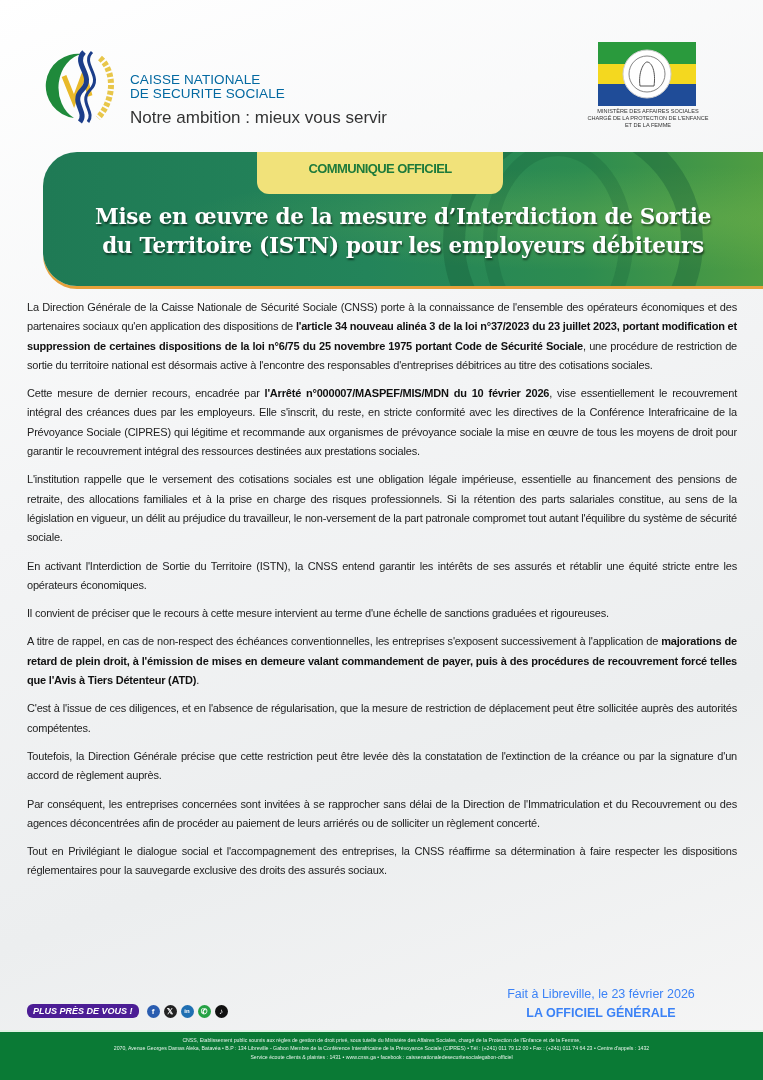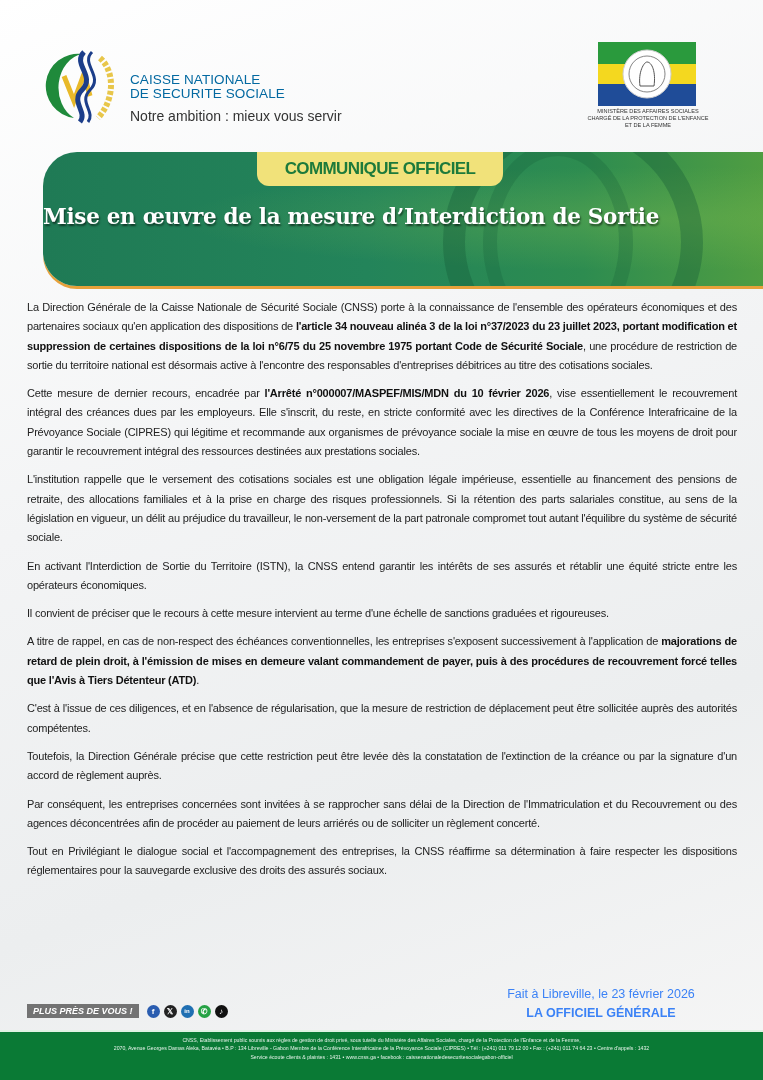--- a/index.html
+++ b/index.html
@@ -7,58 +7,58 @@
   body {
     position: relative;
     background: linear-gradient(160deg, #ffffff 0%, #f3f4f5 40%, #eceeef 70%, #f6f6f6 100%);
     font-family: "Liberation Sans", sans-serif;
     color: #1f1f1f;
   }
   
   .logo { position: absolute; left: 44px; top: 46px; width: 80px; height: 80px; }
   .org-name { position: absolute; left: 130px; top: 73px; font-size: 13.5px; line-height: 14px; color: #0369a1; letter-spacing: 0.1px; }
   .org-name div { white-space: nowrap; }
-  .tagline { position: absolute; left: 130px; top: 108px; font-size: 14px; color: #333; white-space: nowrap; }
+  .tagline { position: absolute; left: 130px; top: 108px; font-size: 17px; color: #333; white-space: nowrap; }
   .flag { position: absolute; left: 598px; top: 42px; width: 98px; height: 64px; }
   .ministry { position: absolute; left: 578px; top: 108px; width: 140px; text-align: center; font-size: 5.6px; line-height: 6.8px; color: #333; text-transform: uppercase; }
 
   
   .banner {
     position: absolute; left: 43px; top: 152px; width: 720px; height: 134px;
     border-radius: 34px 0 0 34px;
     background:
       radial-gradient(ellipse at 85% 50%, rgba(130,190,80,0.35) 0%, rgba(0,0,0,0) 55%),
       linear-gradient(90deg, #1f7a55 0%, #23845a 45%, #2d8c50 75%, #4f9d42 100%);
     overflow: hidden;
     box-shadow: 0 3px 0 #e7a13a;
   }
   .banner .deco1 { position: absolute; right: 60px; top: -40px; width: 260px; height: 260px; border: 22px solid rgba(20,90,55,0.35); border-radius: 50%; }
   .banner .deco2 { position: absolute; right: 130px; top: -10px; width: 150px; height: 200px; border: 14px solid rgba(20,90,55,0.25); border-radius: 50%; }
   .badge {
-    position: absolute; left: 257px; top: 152px; width: 246px; height: 34px;
+    position: absolute; left: 257px; top: 152px; width: 246px; height: 42px;
     background: #f1e27a; border-radius: 0 0 12px 12px;
-    color: #1d7a3b; font-weight: bold; font-size: 17px; text-align: center; line-height: 34px;
+    color: #1d7a3b; font-weight: bold; font-size: 13px; text-align: center; line-height: 34px;
     letter-spacing: -0.6px;
   }
   .title {
-    position: absolute; left: 43px; top: 202px; width: 720px; text-align: left;
+    position: absolute; left: 43px; top: 202px; width: 720px; text-align: center;
     font-family: "DejaVu Serif", serif; font-weight: bold; font-size: 21.5px; line-height: 29px;
     color: #ffffff; text-shadow: 1px 2px 2px rgba(0,0,0,0.55); letter-spacing: -0.3px;
   }
 
   
   .content { position: absolute; left: 27px; top: 298px; width: 710px; font-size: 11px; line-height: 19.3px; color: #222; text-align: justify; letter-spacing: -0.2px; }
   .content p { margin-bottom: 9px; }
   .content b { font-weight: bold; color: #111; }
 
   
   .signoff { position: absolute; left: 470px; top: 985px; width: 262px; text-align: center; font-size: 12.5px; color: #3b82f6; line-height: 19px; }
   .signoff .sig { font-weight: bold; }
   .social { position: absolute; left: 27px; top: 1004px; display: flex; align-items: center; gap: 4px; }
-  .pill { background: #737373; color: #fff; font-weight: bold; font-style: italic; font-size: 9px; padding: 2px 6px; border-radius: 0; margin-right: 4px; white-space: nowrap; }
+  .pill { background: #4c1d95; color: #fff; font-weight: bold; font-style: italic; font-size: 9px; padding: 2px 6px; border-radius: 6px; margin-right: 4px; white-space: nowrap; }
   .sicon { width: 13px; height: 13px; border-radius: 50%; color: #fff; font-size: 8px; font-weight: bold; display: flex; align-items: center; justify-content: center; }
   .footer {
     position: absolute; left: 0; top: 1030px; width: 763px; height: 50px; background: #0a7a35;
     color: #e6f3ea; font-size: 5.2px; line-height: 8.4px; text-align: center; padding-top: 4px;
     border-top: 2px solid #dff3e3;
   }
   .footer div { white-space: nowrap; }
 </style>
 </head>
 <body>
@@ -94,20 +94,21 @@
   <div>et de la Femme</div>
 </div>
 
 <div class="banner">
   <div class="deco1"></div>
   <div class="deco2"></div>
 </div>
 <div class="badge">COMMUNIQUE OFFICIEL</div>
 <div class="title">
   <div>Mise en œuvre de la mesure d’Interdiction de Sortie</div>
+  <div>du Territoire (ISTN) pour les employeurs débiteurs</div>
 </div>
 
 <div class="content">
   <p><span>La Direction Générale de la Caisse Nationale de Sécurité Sociale (CNSS) porte à la connaissance de l'ensemble des opérateurs économiques et des partenaires sociaux qu'en application des dispositions de </span><b>l'article 34 nouveau alinéa 3 de la loi n°37/2023 du 23 juillet 2023, portant modification et suppression de certaines dispositions de la loi n°6/75 du 25 novembre 1975 portant Code de Sécurité Sociale</b><span>, une procédure de restriction de sortie du territoire national est désormais active à l'encontre des responsables d'entreprises débitrices au titre des cotisations sociales.</span></p>
   <p><span>Cette mesure de dernier recours, encadrée par </span><b>l'Arrêté n°000007/MASPEF/MIS/MDN du 10 février 2026</b><span>, vise essentiellement le recouvrement intégral des créances dues par les employeurs. Elle s'inscrit, du reste, en stricte conformité avec les directives de la Conférence Interafricaine de la Prévoyance Sociale (CIPRES) qui légitime et recommande aux organismes de prévoyance sociale la mise en œuvre de tous les moyens de droit pour garantir le recouvrement intégral des ressources destinées aux prestations sociales.</span></p>
   <p>L'institution rappelle que le versement des cotisations sociales est une obligation légale impérieuse, essentielle au financement des pensions de retraite, des allocations familiales et à la prise en charge des risques professionnels. Si la rétention des parts salariales constitue, au sens de la législation en vigueur, un délit au préjudice du travailleur, le non-versement de la part patronale compromet tout autant l'équilibre du système de sécurité sociale.</p>
   <p>En activant l'Interdiction de Sortie du Territoire (ISTN), la CNSS entend garantir les intérêts de ses assurés et rétablir une équité stricte entre les opérateurs économiques.</p>
   <p>Il convient de préciser que le recours à cette mesure intervient au terme d'une échelle de sanctions graduées et rigoureuses.</p>
   <p><span>A titre de rappel, en cas de non-respect des échéances conventionnelles, les entreprises s'exposent successivement à l'application de </span><b>majorations de retard de plein droit, à l'émission de mises en demeure valant commandement de payer, puis à des procédures de recouvrement forcé telles que l'Avis à Tiers Détenteur (ATD)</b><span>.</span></p>
   <p>C'est à l'issue de ces diligences, et en l'absence de régularisation, que la mesure de restriction de déplacement peut être sollicitée auprès des autorités compétentes.</p>

